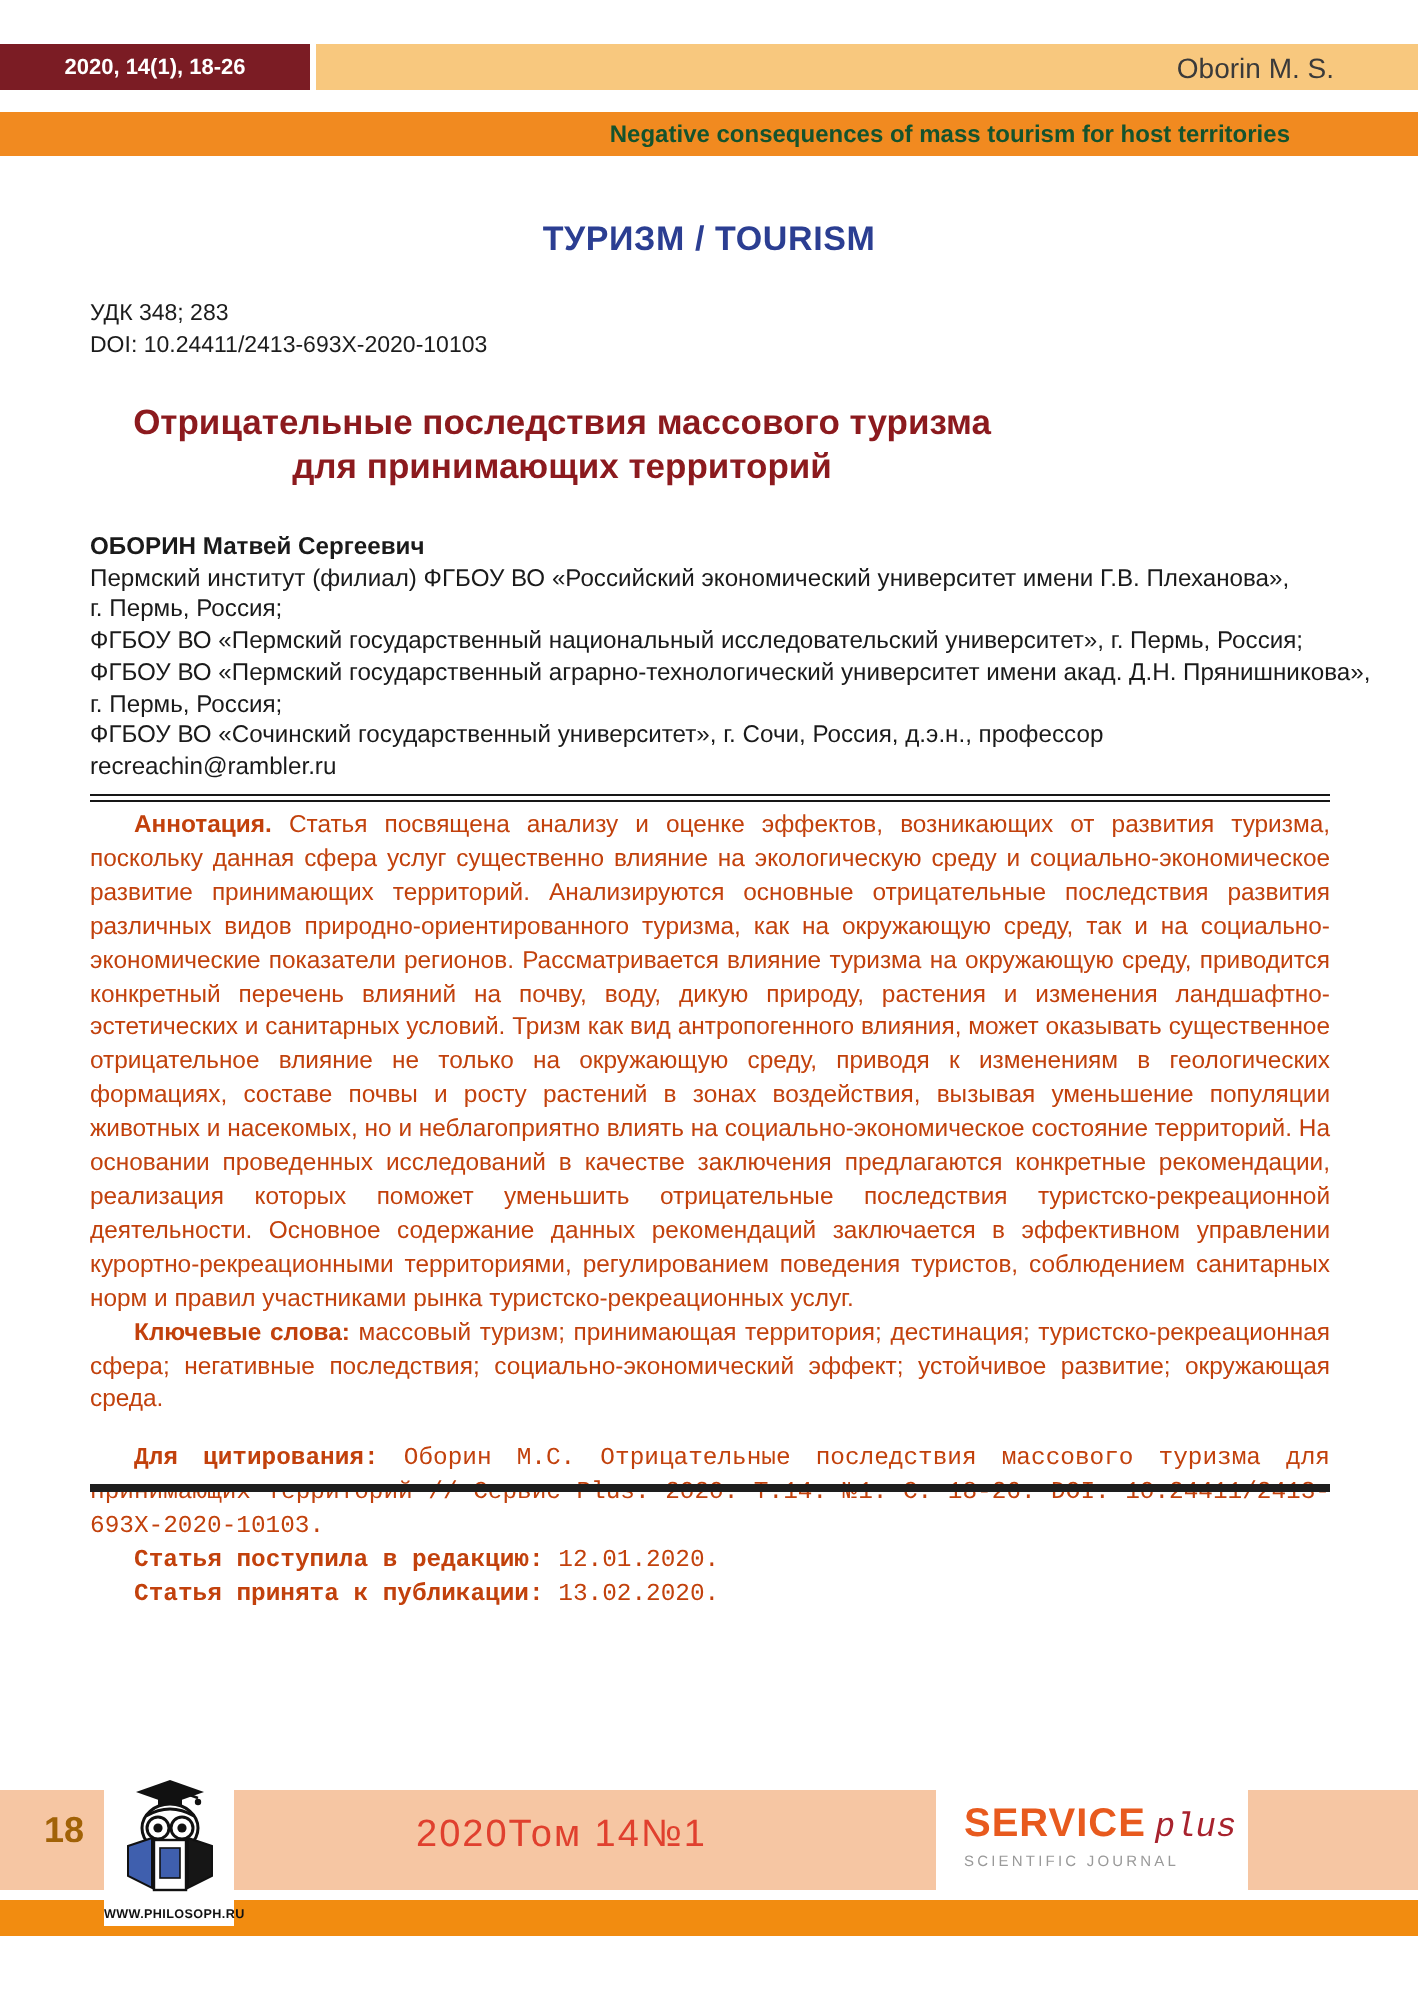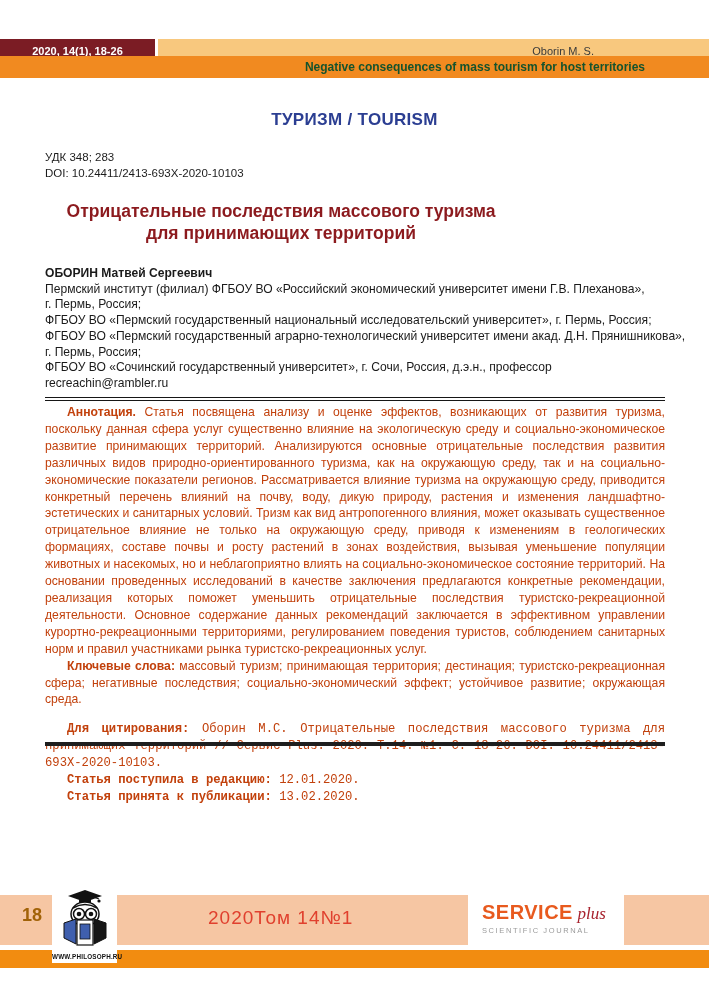--- a/index.html
+++ b/index.html
@@ -1,25 +1,25 @@
 <!DOCTYPE html>
 <html><head>
 <meta charset="utf-8">
 <style>
   html,body{margin:0;padding:0;background:#ffffff;}
   .page{position:relative;width:709px;height:1003px;background:#ffffff;overflow:hidden;
         font-family:"Liberation Sans","DejaVu Sans",sans-serif;color:#1a1a1a;}
 
   
-  .hdr-row1{position:absolute;top:39px;left:0;width:709px;height:23px;display:flex;}
+  .hdr-row1{position:absolute;top:22px;left:0;width:709px;height:23px;display:flex;}
   .hdr-issue{width:155px;background:#7b1c24;color:#ffffff;font-size:11px;font-weight:bold;
              display:flex;align-items:center;justify-content:center;}
   .hdr-gap{width:3px;background:#ffffff;}
   .hdr-author{flex:1;background:#f8c87e;display:flex;align-items:center;justify-content:flex-end;
-              padding-right:115px;font-size:11px;color:#3a3a3a;}
+              padding-right:42px;font-size:14px;color:#3a3a3a;}
   .hdr-row2{position:absolute;top:56px;left:0;width:709px;height:22px;background:#f18a20;
             display:flex;align-items:center;justify-content:flex-end;padding-right:64px;
             box-sizing:border-box;color:#14532d;font-weight:bold;font-size:12px;}
 
   
   .section-heading{position:absolute;top:110px;left:0;width:709px;text-align:center;
                    color:#2b3e92;font-weight:bold;font-size:17px;letter-spacing:0.3px;}
   .meta{position:absolute;top:150px;left:45px;font-size:11.5px;line-height:15.5px;color:#1c1c1c;}
   .article-title{position:absolute;top:201px;left:0;width:562px;text-align:center;
                  font-size:17.5px;font-weight:bold;color:#8c1a1e;line-height:21.5px;}
@@ -43,21 +43,21 @@
 
   
   .f-peach{position:absolute;top:895px;left:0;width:709px;height:50px;background:#f6c6a3;}
   .f-orange{position:absolute;top:950px;left:0;width:709px;height:18px;background:#f28c10;}
   .f-page{position:absolute;top:905px;left:22px;font-size:18px;font-weight:bold;color:#a16207;}
   .f-center{position:absolute;top:907px;left:208px;display:flex;font-size:19px;
             color:#e0402e;letter-spacing:1px;}
   .f-logo-box{position:absolute;top:895px;left:468px;width:156px;height:50px;background:#ffffff;
               padding:6px 0 0 14px;box-sizing:border-box;}
   .f-service{font-size:20px;font-weight:bold;color:#e85a1e;letter-spacing:0.5px;}
-  .f-plus{font-family:Liberation Serif, serif;font-style:italic;
+  .f-plus{font-family:Liberation Mono, monospace;font-style:italic;
           font-size:17px;color:#a8232e;}
   .f-sub{font-size:7.5px;color:#9a9a9a;letter-spacing:1.6px;margin-top:2px;}
   .owl-box{position:absolute;top:888px;left:52px;width:65px;height:75px;background:#ffffff;
            text-align:center;}
   .owl-site{font-size:6.3px;font-weight:bold;color:#111;letter-spacing:0.2px;margin-top:-1px;}
 </style>
 </head>
 <body>
 
 <div class="page">

